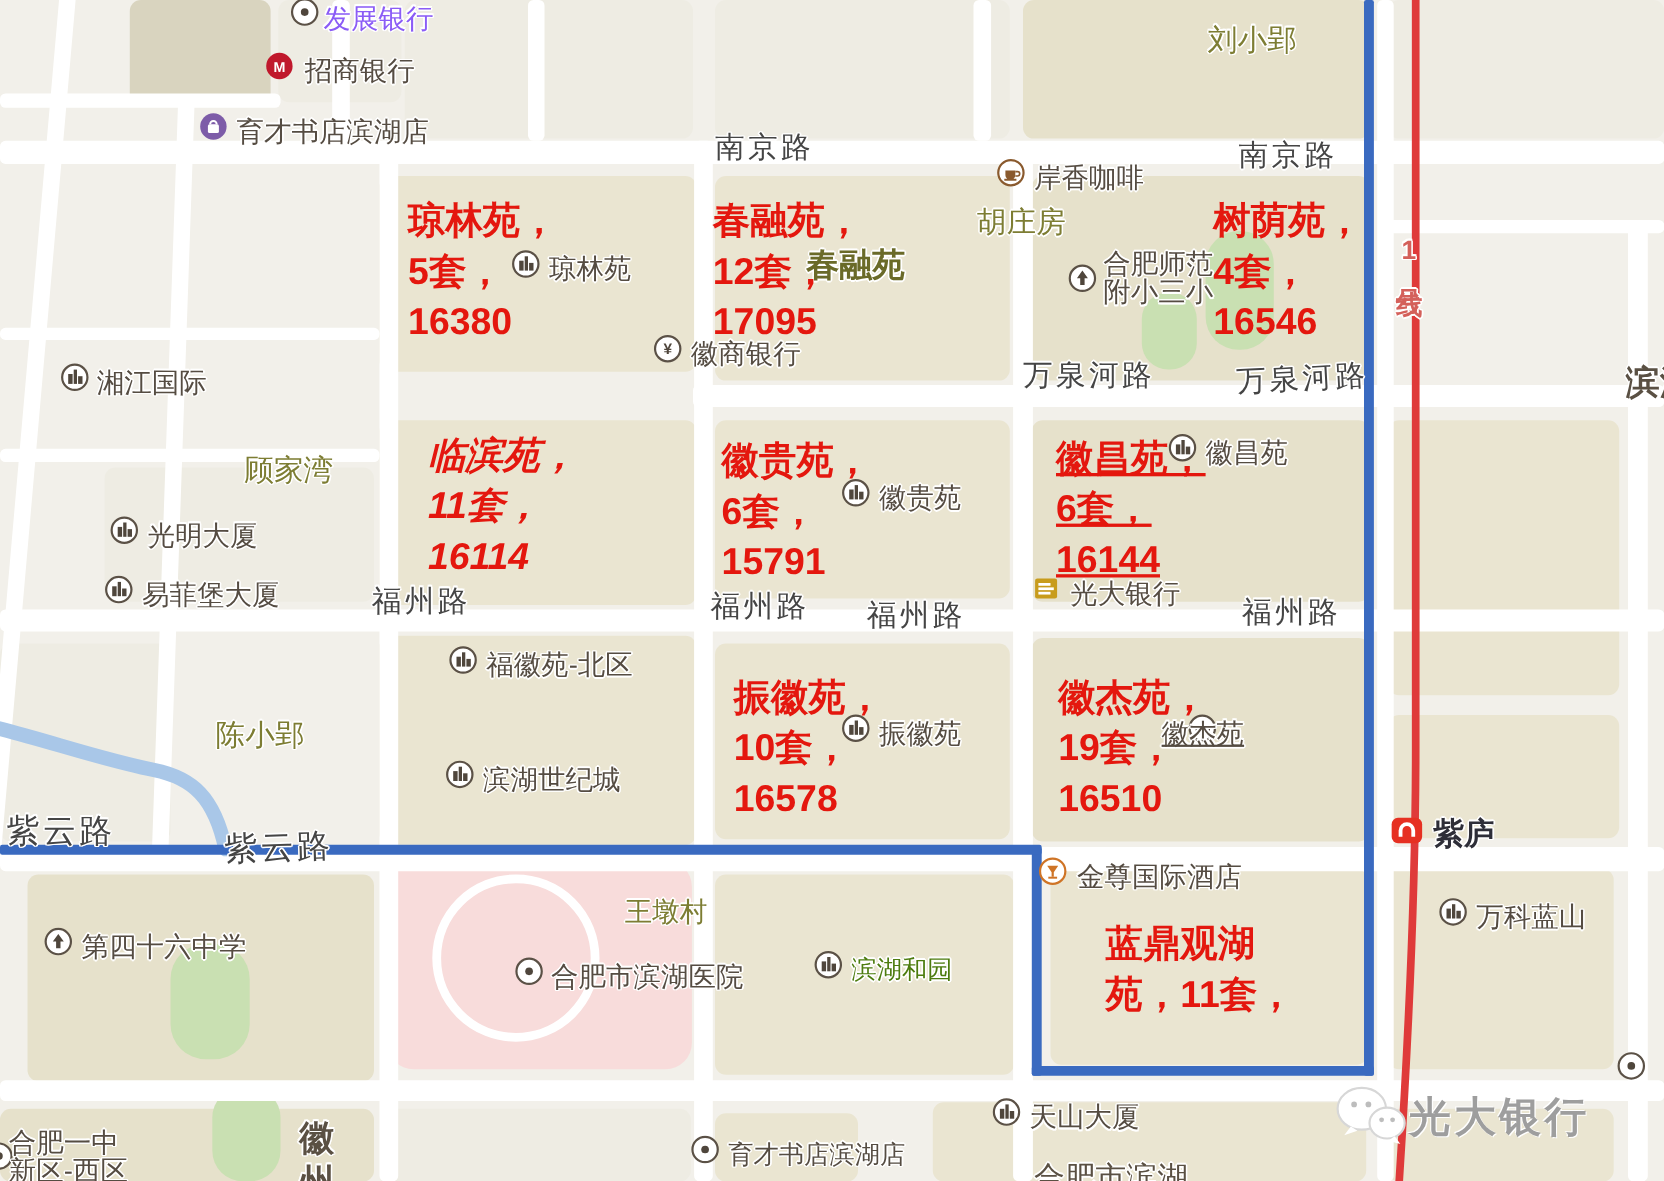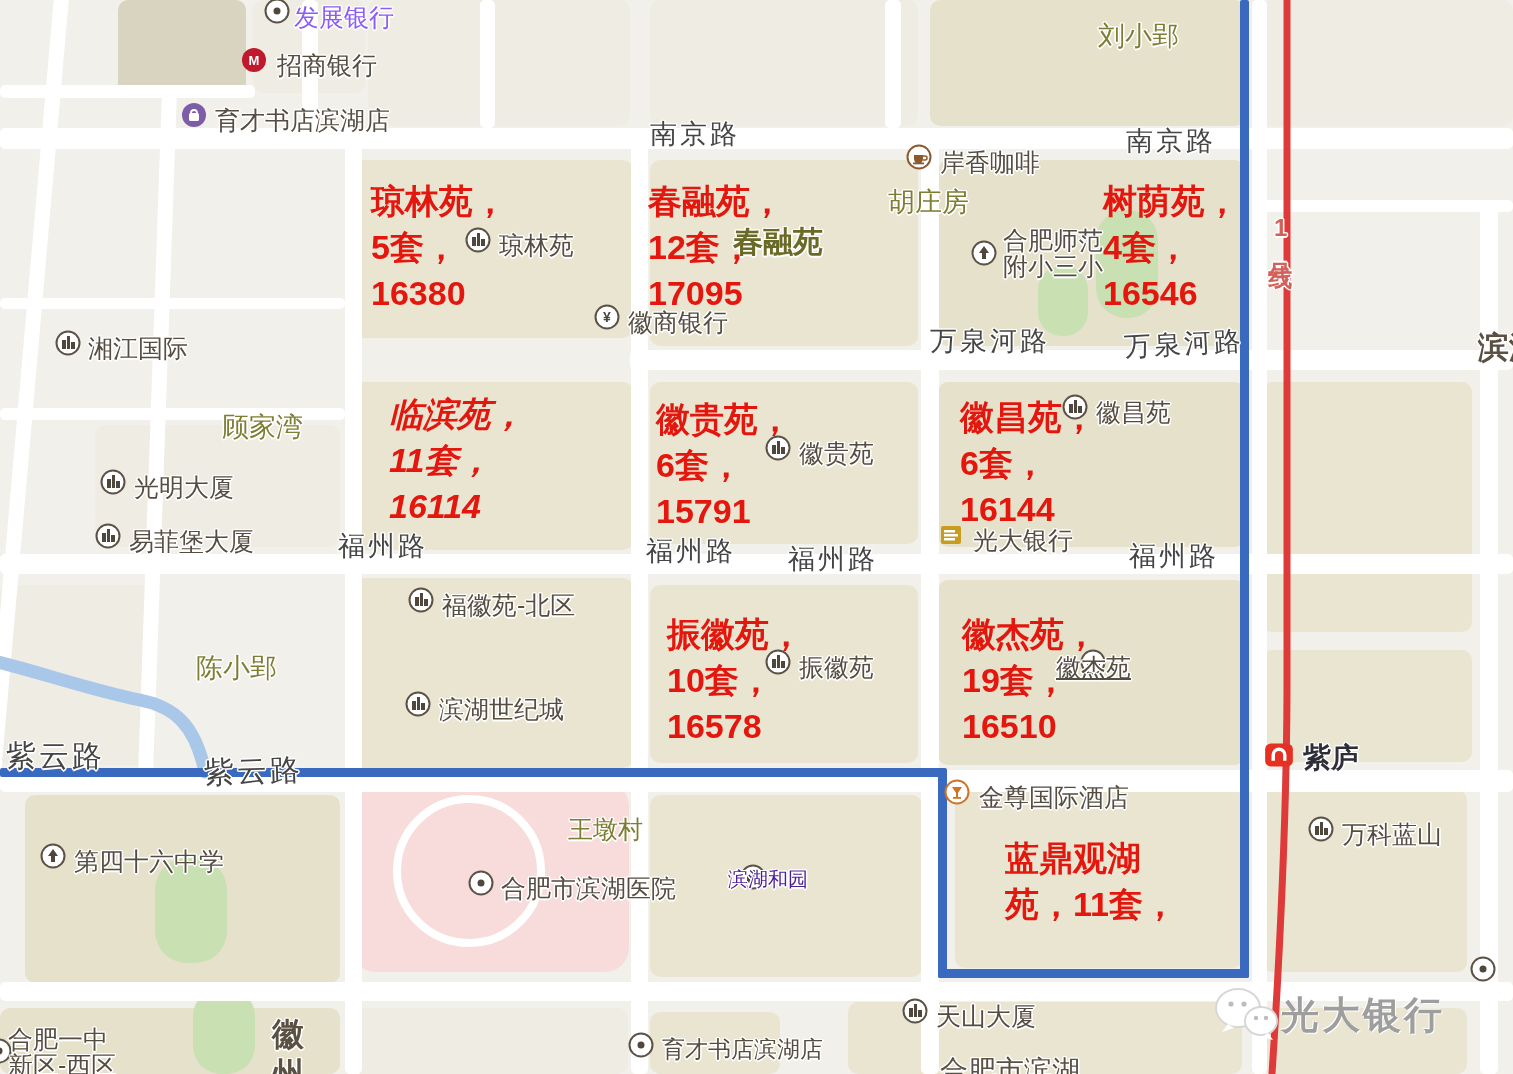--- a/index.html
+++ b/index.html
@@ -295,21 +295,21 @@
     <div class="abs" style="left: 740px; top: 864px; width: 26px; height: 26px;">
       <svg width="26" height="26" viewBox="0 0 26 26">
         <circle cx="13" cy="13" r="11.5" fill="#fff" stroke="#5b5146" stroke-width="2"></circle>
         <g fill="#4f463c">
           <rect x="7" y="10" width="4" height="9"></rect>
           <rect x="12" y="6" width="3" height="13"></rect>
           <rect x="16" y="12" width="4" height="7"></rect>
         </g>
       </svg>
     </div>
-    <div class="abs lbl" style="left: 728px; top: 869px; color: #4c1d95; font-size: 20px;">
+    <div class="abs lbl" style="left: 774px; top: 869px; color: #4d7c0f; font-size: 23px;">
       <div>滨湖和园</div>
     </div>
     <div class="abs" style="left: 468px; top: 870px; width: 26px; height: 26px;">
       <svg width="26" height="26" viewBox="0 0 26 26">
         <circle cx="13" cy="13" r="11.5" fill="#fff" stroke="#5b5146" stroke-width="2"></circle>
         <circle cx="13" cy="13" r="3.5" fill="#4f463c"></circle>
       </svg>
     </div>
     <div class="abs lbl" style="left: 501px; top: 875px; color: rgb(85, 76, 66); font-size: 25px;">
       <div>合肥市滨湖医院</div>
@@ -420,21 +420,21 @@
     <div class="abs annot" style="left: 389px; top: 391px; color: rgb(228, 23, 14); font-size: 34px; font-weight: 700; line-height: 46px; font-style: italic;">
       <div>临滨苑，</div>
       <div>11套，</div>
       <div>16114</div>
     </div>
     <div class="abs annot" style="left: 656px; top: 396px; color: rgb(228, 23, 14); font-size: 34px; font-weight: 700; line-height: 46px;">
       <div>徽贵苑，</div>
       <div>6套，</div>
       <div>15791</div>
     </div>
-    <div class="abs annot" style="left: 960px; top: 394px; color: rgb(228, 23, 14); font-size: 34px; font-weight: 700; line-height: 46px;">
+    <div class="abs annot" style="left: 960px; top: 394px; color: rgb(228, 23, 14); font-size: 34px; font-weight: 700; line-height: 46px; text-decoration: underline;">
       <div>徽昌苑，</div>
       <div>6套，</div>
       <div>16144</div>
     </div>
     <div class="abs annot" style="left: 667px; top: 611px; color: rgb(228, 23, 14); font-size: 34px; font-weight: 700; line-height: 46px;">
       <div>振徽苑，</div>
       <div>10套，</div>
       <div>16578</div>
     </div>
     <div class="abs annot" style="left: 962px; top: 611px; color: rgb(228, 23, 14); font-size: 34px; font-weight: 700; line-height: 46px;">

